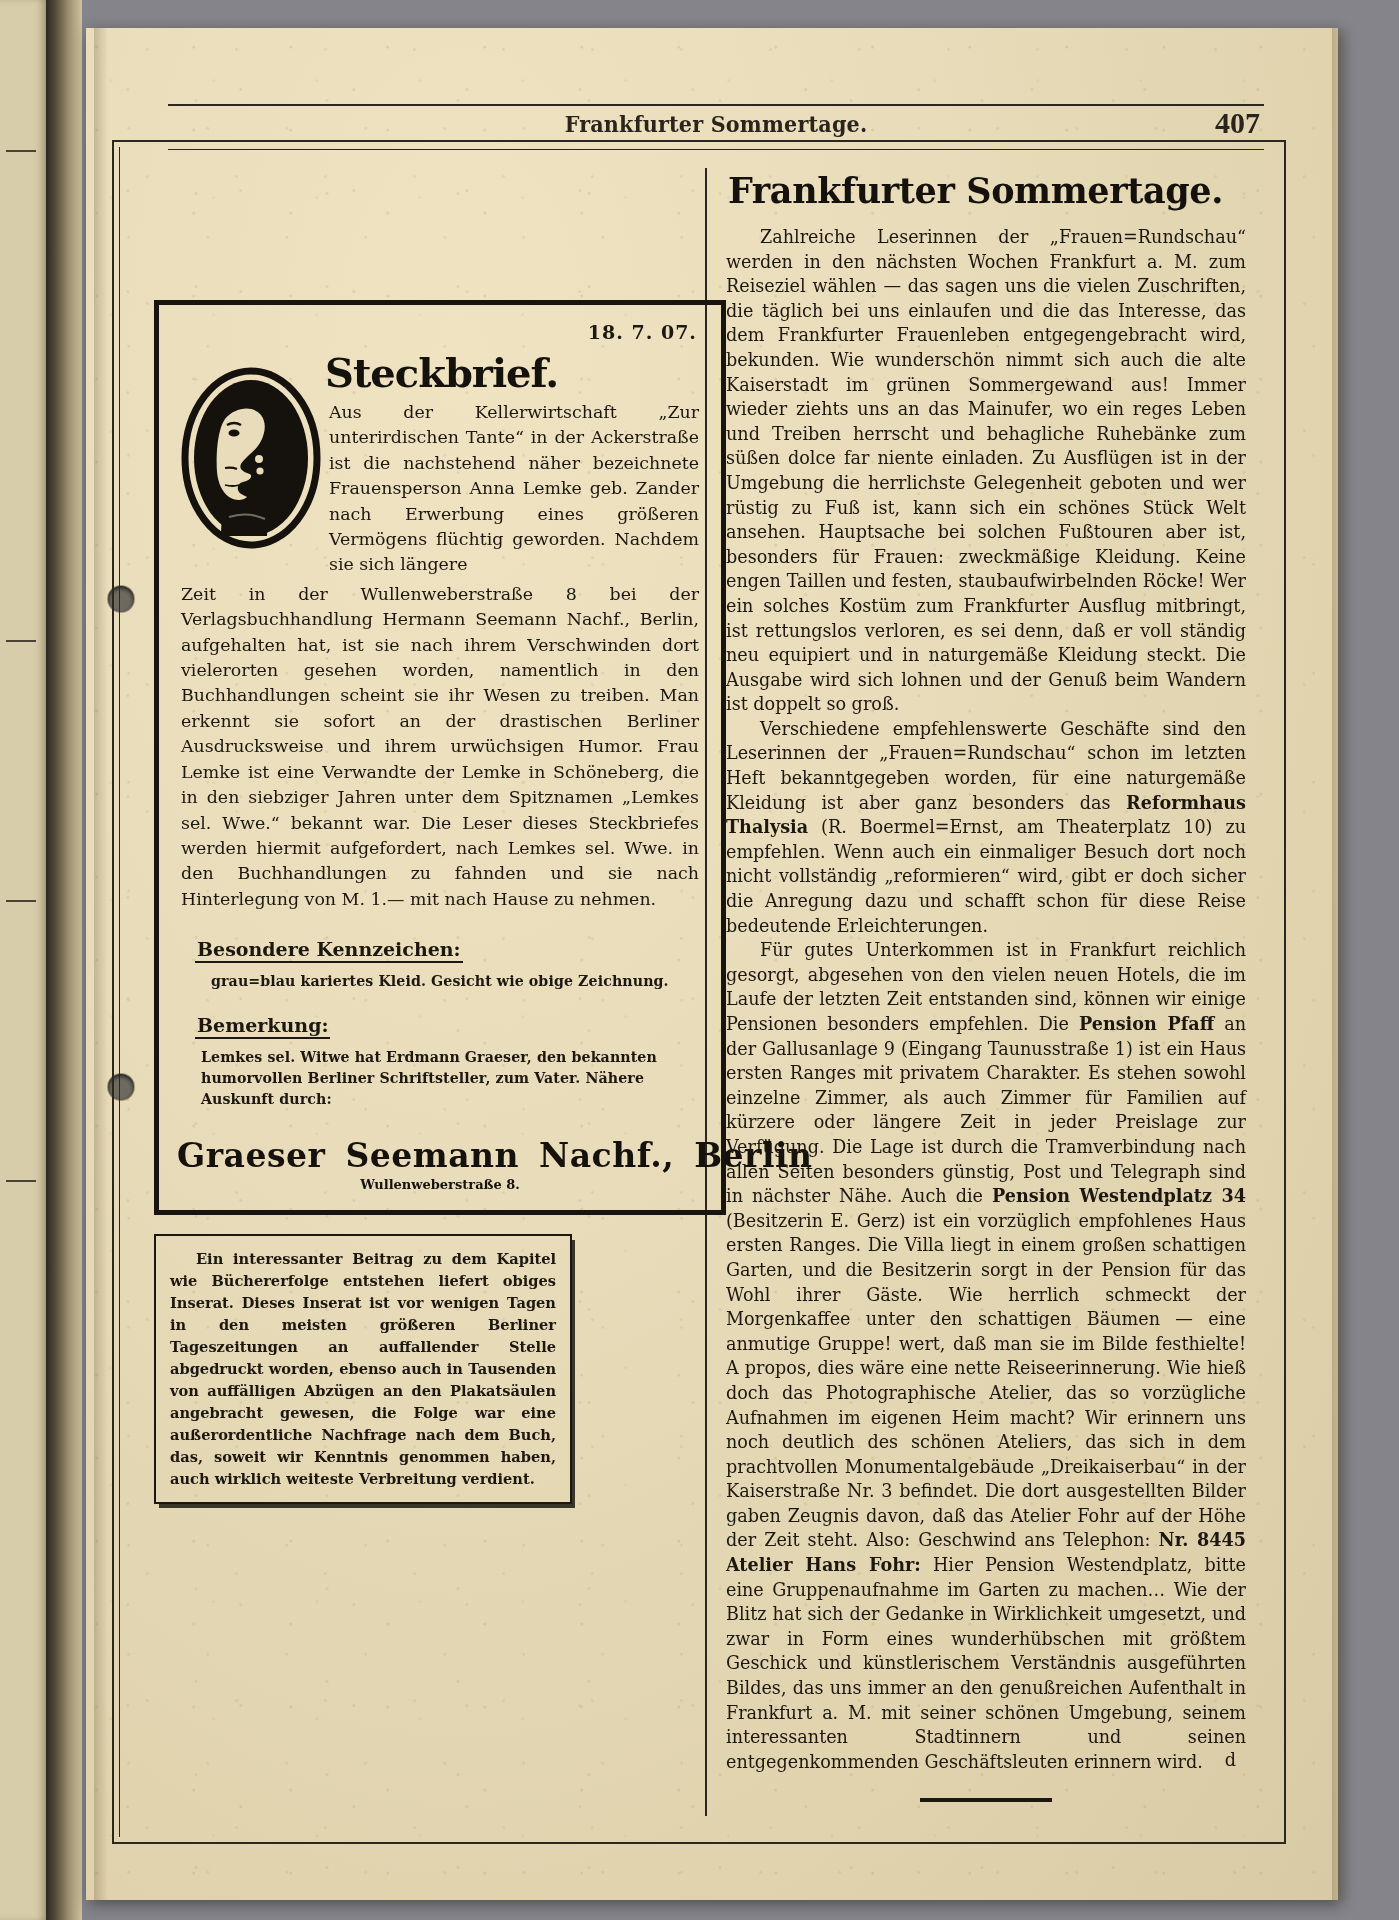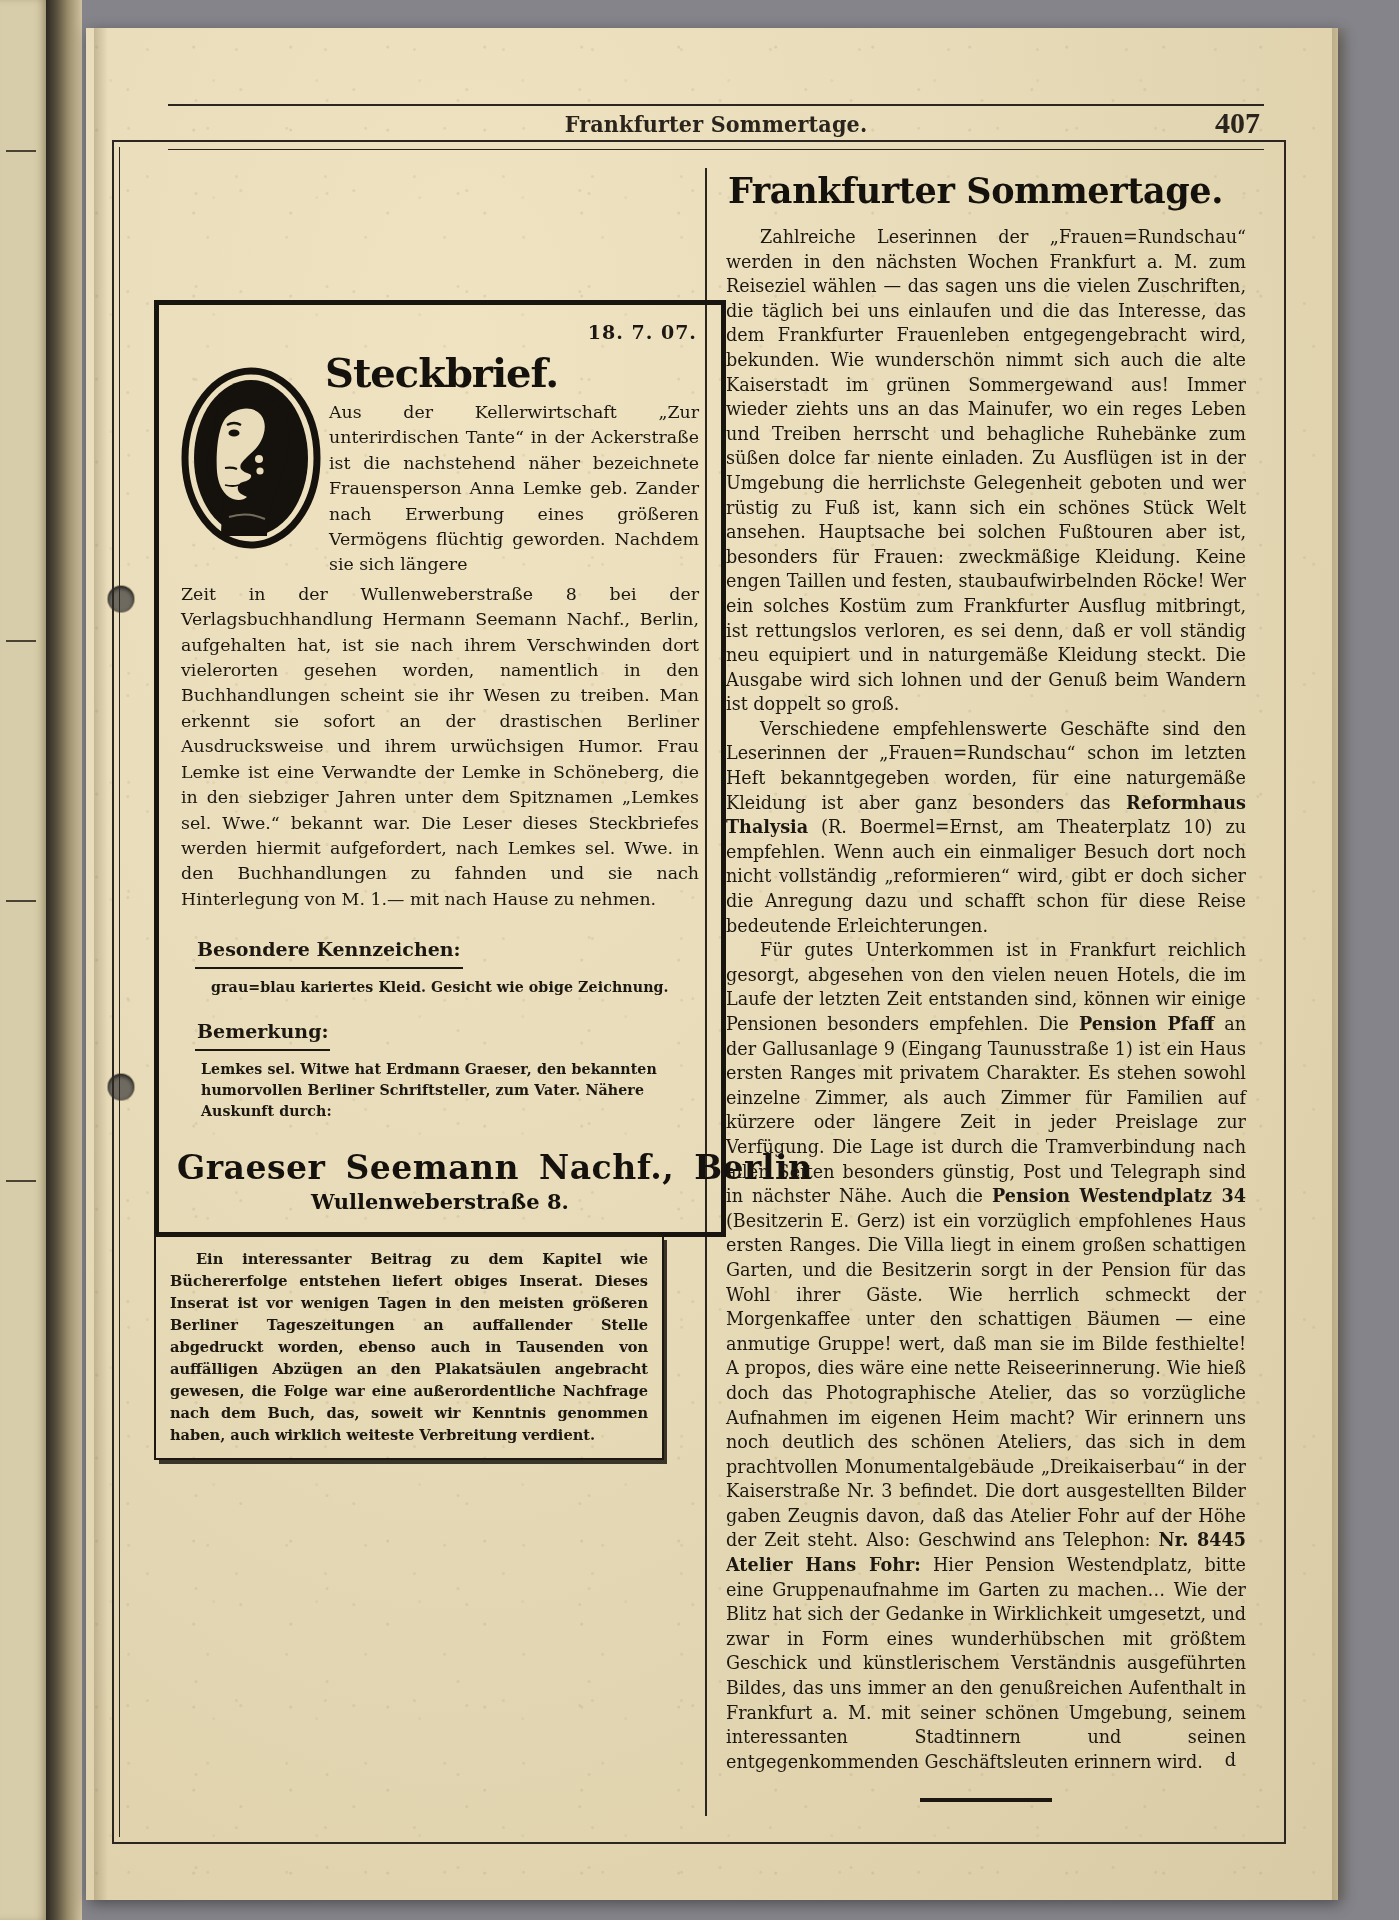--- a/index.html
+++ b/index.html
@@ -213,21 +213,21 @@
   }
   .ad-body p { margin: 4px; }
 
   .ad-sublabel {
     font-family: "DejaVu Serif", serif;
     font-weight: 700;
     font-size: 19px;
     color: #1c1710;
     border-bottom: 2px solid #1c1710;
     display: inline-block;
-    padding: 0 2px 7px 2px;
+    padding: 0 2px 1px 2px;
     margin: 22px 0 0 18px;
   }
   .ad-smalltext {
     font-family: "DejaVu Serif", serif;
     font-weight: 700;
     font-size: 14.2px;
     line-height: 21px;
     color: #1c1710;
     margin: 8px 0 0 34px;
     letter-spacing: .1px;
@@ -242,30 +242,30 @@
     font-size: 33px;
     color: #15110d;
     letter-spacing: .5px;
     white-space: nowrap;
   }
   .ad-signature .gap { display: inline-block; width: 20px; }
   .ad-address {
     text-align: center;
     font-family: "DejaVu Serif", serif;
     font-weight: 700;
-    font-size: 21px;
+    font-size: 13px;
     color: #15110d;
     margin-top: 2px;
   }
 
   
   .note-box {
     position: absolute;
     left: 22px; top: 1070px;
-    width: 510px;
+    width: 418px;
     border: 2px solid #1c1710;
     box-sizing: border-box;
     padding: 12px 14px 12px 14px;
     box-shadow: 4px 5px 0 -1px rgba(28,23,16,.85);
   }
   .note-text {
     font-family: "DejaVu Serif", serif;
     font-weight: 700;
     font-size: 14.6px;
     line-height: 22px;

